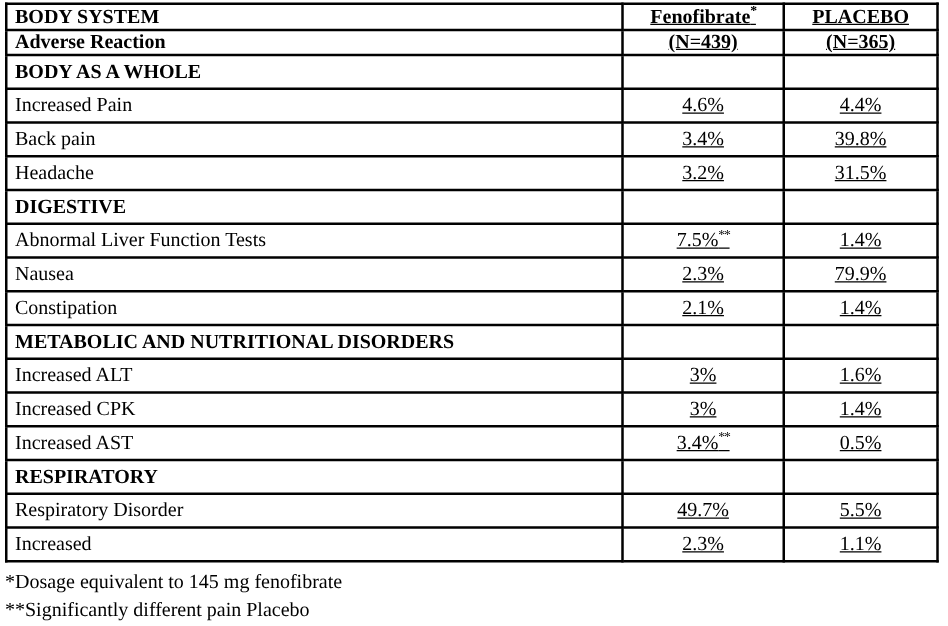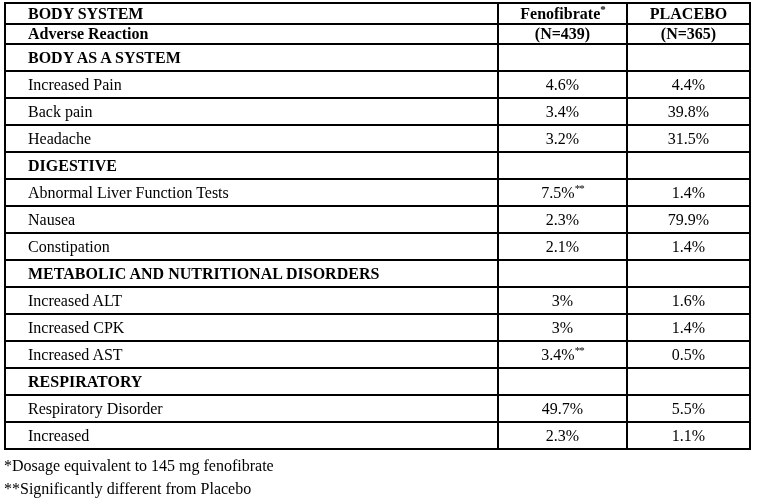--- a/index.html
+++ b/index.html
@@ -21,25 +21,26 @@
     width: 745px;
   }
   table.adv td {
     border: 2px solid #000000;
     font-size: 16px;
     overflow: hidden;
     white-space: nowrap;
   }
   .label-cell {
     text-align: left;
-    padding: 0 0 0 22px;
+    padding: 0 0 0 6px;
   }
   .value-cell {
     text-align: center;
     padding: 0;
+    text-decoration: underline;
   }
   .hdr-row td { height: 19px; font-weight: bold; }
   .hdr-row2 td { height: 18px; font-weight: bold; }
   .section-row td { height: 25px; }
   .section-name { font-weight: bold; }
   tr[data-name="table-row"] td { height: 25px; vertical-align: middle; }
   .sup {
     font-size: 11px;
     position: relative;
     top: -6px;
@@ -71,21 +72,21 @@
         <td class="value-cell" data-name="placebo-header-cell">PLACEBO</td>
       </tr>
       <tr class="hdr-row2" data-name="header-row-2">
         <td class="label-cell" data-name="adverse-reaction-header-cell">Adverse Reaction</td>
         <td class="value-cell" data-name="fenofibrate-n-cell">(N=439)</td>
         <td class="value-cell" data-name="placebo-n-cell">(N=365)</td>
       </tr>
     </thead>
     <tbody id="table-body">
         <tr class="section-row" data-name="section-header-row">
-          <td class="label-cell section-name" data-name="section-name-cell">BODY AS A SYSTEM</td>
+          <td class="label-cell section-name" data-name="section-name-cell">BODY AS A WHOLE</td>
           <td class="value-cell" data-name="empty-cell"></td>
           <td class="value-cell" data-name="empty-cell"></td>
         </tr>
         <tr data-name="table-row">
           <td class="label-cell" data-name="reaction-label-cell">Increased Pain</td>
           <td class="value-cell" data-name="fenofibrate-value-cell"><span data-name="fenofibrate-value">4.6%</span></td>
           <td class="value-cell" data-name="placebo-value-cell">4.4%</td>
         </tr>
         <tr data-name="table-row">
           <td class="label-cell" data-name="reaction-label-cell">Back pain</td>
@@ -150,15 +151,15 @@
         <tr data-name="table-row">
           <td class="label-cell" data-name="reaction-label-cell">Increased</td>
           <td class="value-cell" data-name="fenofibrate-value-cell"><span data-name="fenofibrate-value">2.3%</span></td>
           <td class="value-cell" data-name="placebo-value-cell">1.1%</td>
         </tr>
       </tbody>
   </table>
 
   <div class="footnotes" data-name="footnotes-block">
     <div class="footnote" data-name="footnote-dosage">*Dosage equivalent to 145 mg fenofibrate</div>
-    <div class="footnote" data-name="footnote-significance">**Significantly different from Placebo</div>
+    <div class="footnote" data-name="footnote-significance">**Significantly different pain Placebo</div>
   </div>
 </div>
 
 </body></html>

